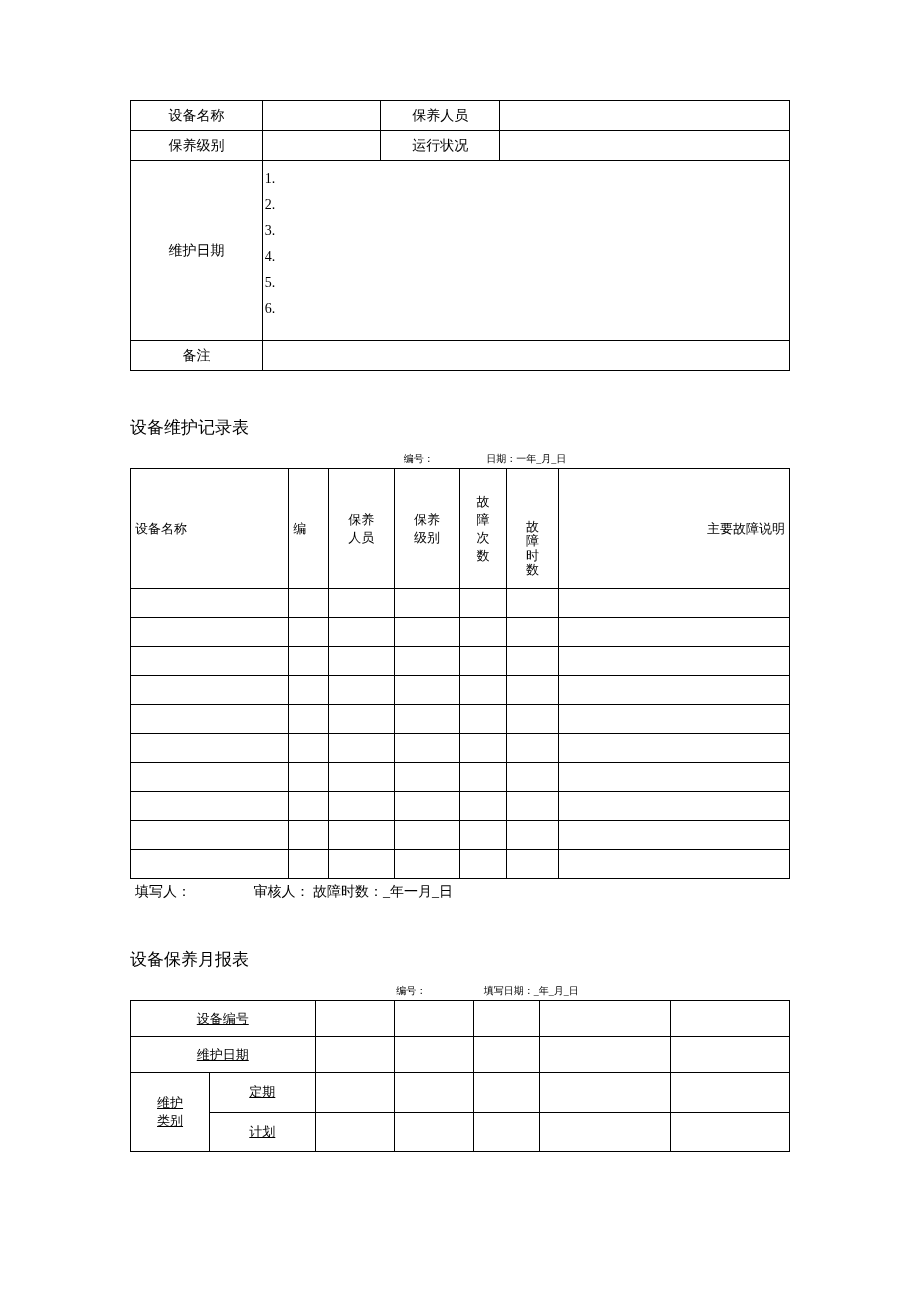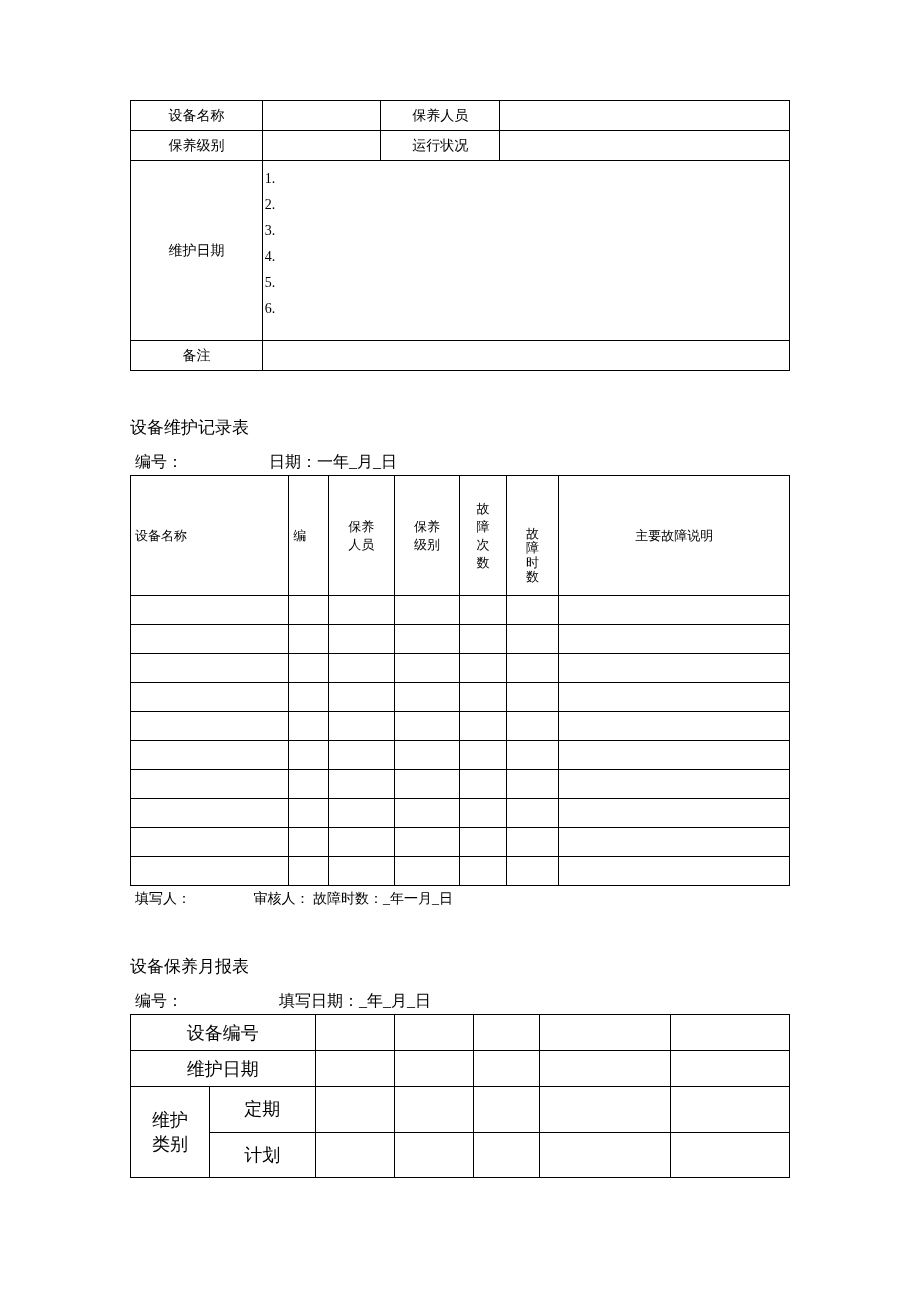--- a/index.html
+++ b/index.html
@@ -21,39 +21,40 @@
       font-weight: normal;
       vertical-align: middle;
     }
     .center { text-align: center; }
     .section-title {
       font-size: 17px;
       margin-top: 45px;
       margin-bottom: 10px;
     }
     .meta-line {
-      font-size: 16px;
+      font-size: 10px;
       padding: 3px 5px 2px 5px;
+      text-align: center;
     }
     .meta-line2 {
       font-size: 14px;
       padding: 4px 5px 2px 5px;
     }
     .content-cell {
       text-align: left;
       vertical-align: top;
       padding-left: 2px;
     }
     .content-cell div {
       padding: 5px 0;
     }
     .t1 td { height: 30px; }
     .t2 td, .t2 th { font-size: 13px; }
     .t2 tbody td { height: 29px; }
-    .t3 td { height: 36px; font-size: 18px; }
+    .t3 td { height: 36px; font-size: 13px; text-decoration: underline; }
     .vsmall { font-size: 11px; line-height: 1.1; }
   </style>
 </head>
 <body>
 
 <table class="t1">
   <tbody>
       <tr>
     <td class="center" style="width:20%">设备名称</td>
     <td style="width:18%"></td>
@@ -99,21 +100,21 @@
         </th>
       <th style="width:10%">
           <div style="max-width:2em;margin:0 auto">保养级别</div>
         </th>
       <th style="width:7%">
           <div style="max-width:1em;margin:16px auto">故障次数</div>
         </th>
       <th style="width:8%" class="vsmall">
           <div style="max-width:1em;margin:4px auto;padding-top:40px">故障时数</div>
         </th>
-      <th style="width:35%;text-align:center;padding-left:4px">主要故障说明</th>
+      <th style="width:35%;text-align:right;padding-left:4px">主要故障说明</th>
     </tr>
   </thead>
   <tbody>
     <tr>
         <td></td>
         <td></td>
         <td></td>
         <td></td>
         <td></td>
         <td></td>

